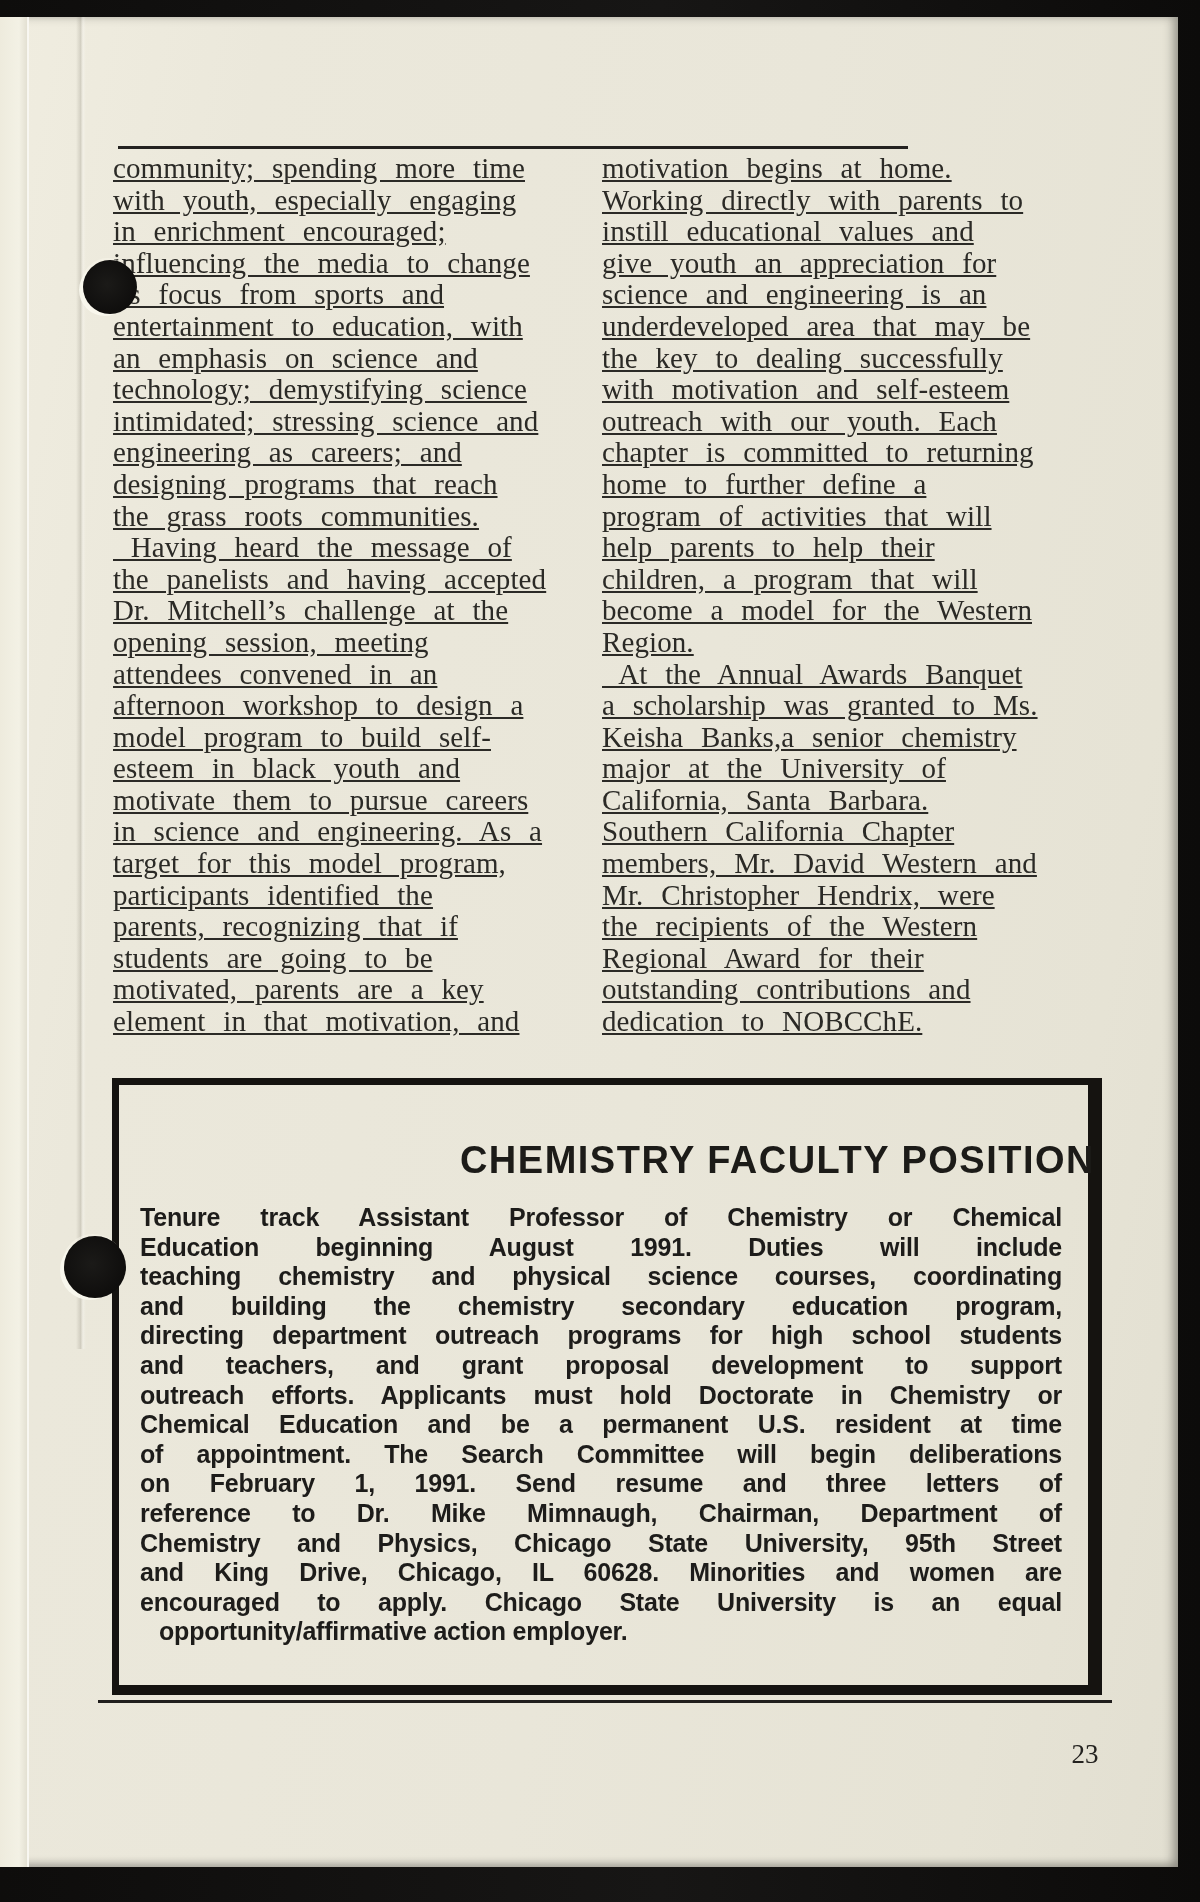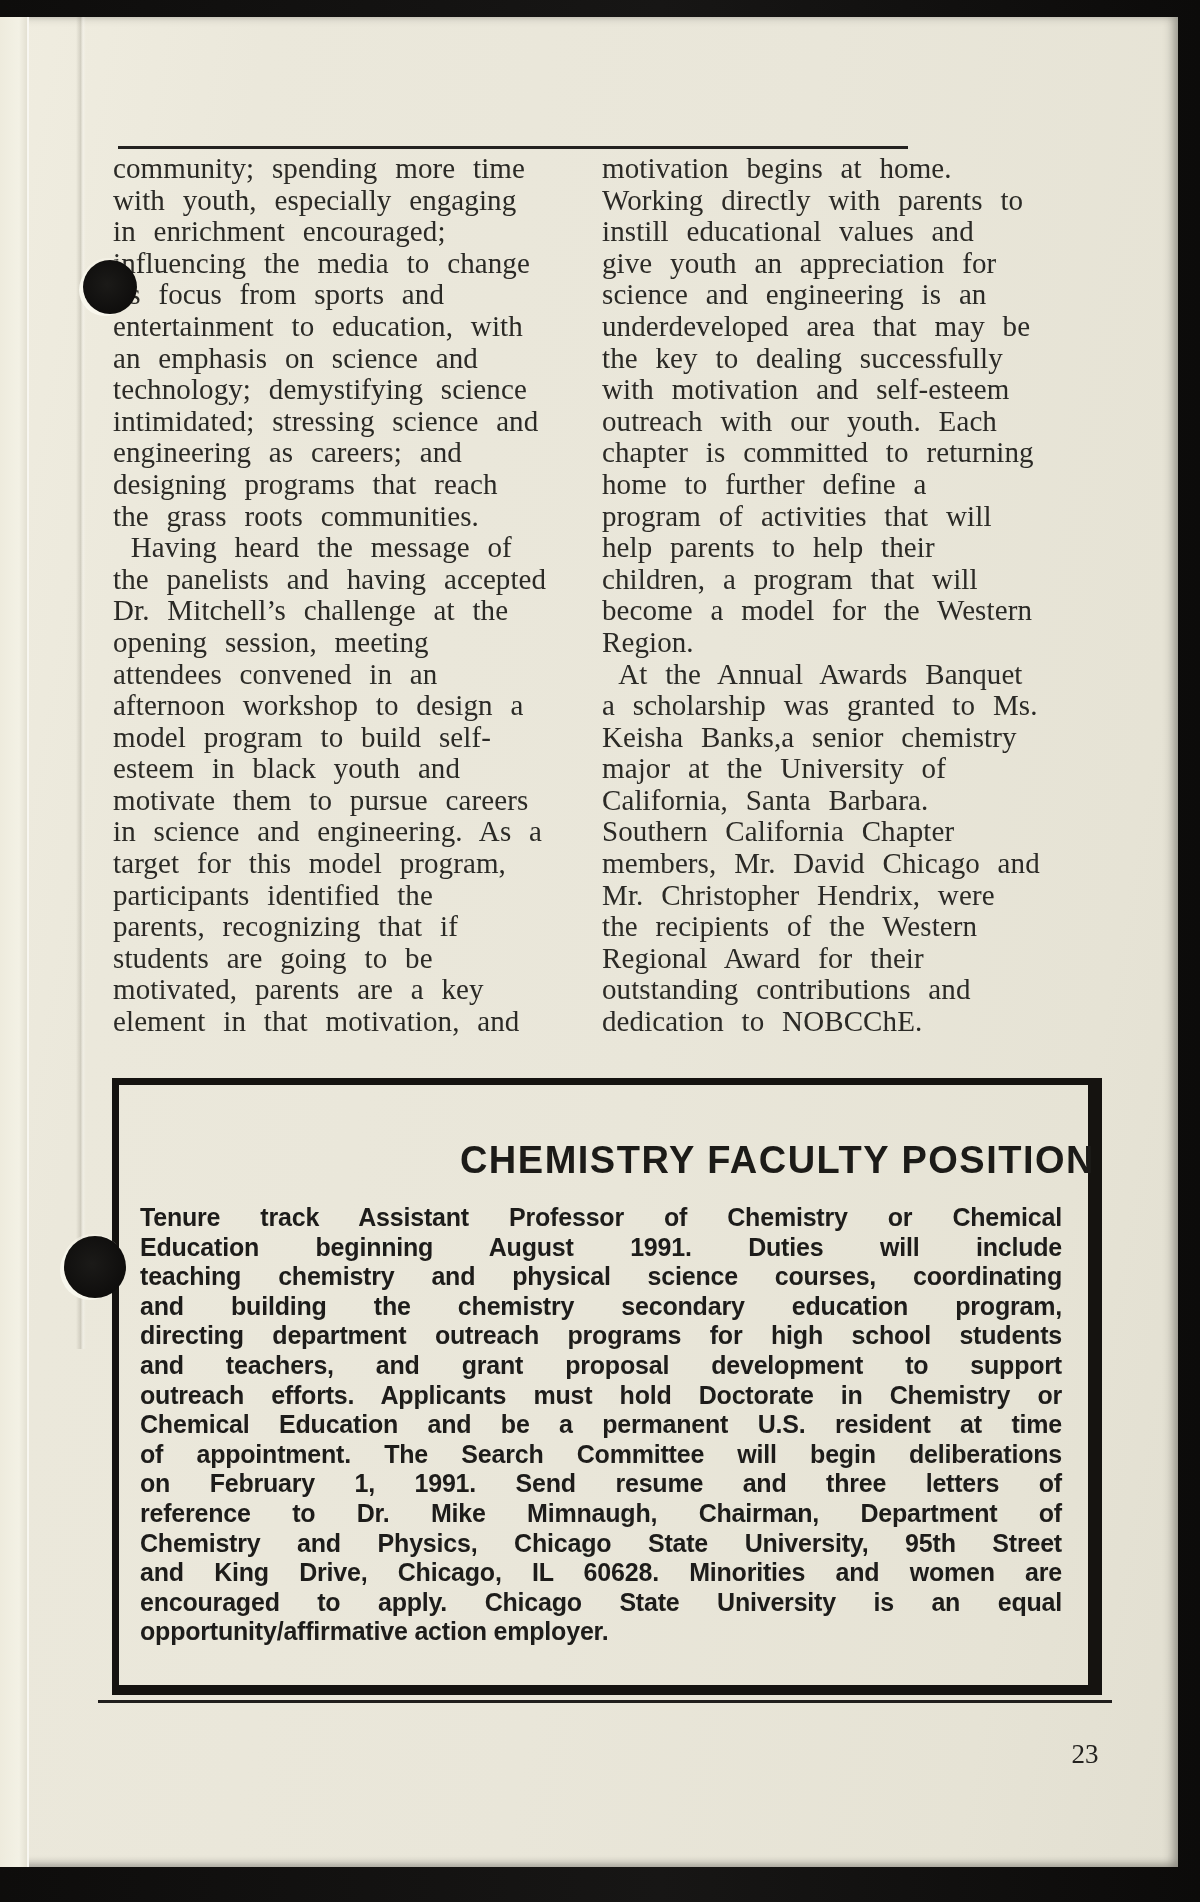--- a/index.html
+++ b/index.html
@@ -30,21 +30,21 @@
     background: linear-gradient(90deg, rgba(0,0,0,0) 0%, rgba(90,85,70,0.18) 45%, rgba(255,255,255,0.25) 70%, rgba(0,0,0,0) 100%);
   }
   .top-rule {
     position: absolute; left: 118px; top: 129px;
     width: 790px; height: 3px; background: #242220;
   }
   .col {
     position: absolute;
     font-family: "Liberation Serif", "DejaVu Serif", serif;
     font-size: 29px; line-height: 31.6px;
-    color: #2b2a26; word-spacing: 0.36em; letter-spacing: 0.1px;
+    color: #2b2a26; word-spacing: 0.36em; letter-spacing: 0.1px; text-decoration: underline;
   }
   .col .tline { white-space: pre; height: 31.6px; }
   .col-left  { left: 113px; top: 136px; width: 470px; }
   .col-right { left: 602px; top: 136px; width: 410px; }
 
   .ad-box {
     position: absolute;
     left: 112px; top: 1061px;
     width: 990px; height: 617px;
     box-sizing: border-box;
@@ -66,21 +66,21 @@
     font-family: "Liberation Sans", sans-serif;
     font-weight: bold; font-size: 25px; line-height: 29.6px;
     letter-spacing: -0.2px; color: #1d1c1a;
   }
   .ad-body .adline {
     height: 29.6px;
     text-align: justify;
     text-align-last: justify;
     white-space: normal;
   }
-  .ad-body .adline:last-child { text-align-last: left; }
+  .ad-body .adline:last-child { text-align-last: left; margin-left: 19px; }
 
   .bottom-rule {
     position: absolute; left: 98px; top: 1683px;
     width: 1014px; height: 3px; background: #201e1c;
   }
   .page-number {
     position: absolute; left: 1055px; top: 1722px; width: 60px;
     font-family: "Liberation Serif", "DejaVu Serif", serif;
     font-size: 27px; color: #23221f; text-align: center;
   }
@@ -149,21 +149,21 @@
         <div class="tline">help parents to help their</div>
         <div class="tline">children, a program that will</div>
         <div class="tline">become a model for the Western</div>
         <div class="tline">Region.</div>
         <div class="tline"> At the Annual Awards Banquet</div>
         <div class="tline">a scholarship was granted to Ms.</div>
         <div class="tline">Keisha Banks,a senior chemistry</div>
         <div class="tline">major at the University of</div>
         <div class="tline">California, Santa Barbara.</div>
         <div class="tline">Southern California Chapter</div>
-        <div class="tline">members, Mr. David Chicago and</div>
+        <div class="tline">members, Mr. David Western and</div>
         <div class="tline">Mr. Christopher Hendrix, were</div>
         <div class="tline">the recipients of the Western</div>
         <div class="tline">Regional Award for their</div>
         <div class="tline">outstanding contributions and</div>
         <div class="tline">dedication to NOBCChE.</div>
       </div>
 
     <div class="ad-box"></div>
 
     <div class="ad-title">CHEMISTRY FACULTY POSITION</div>

